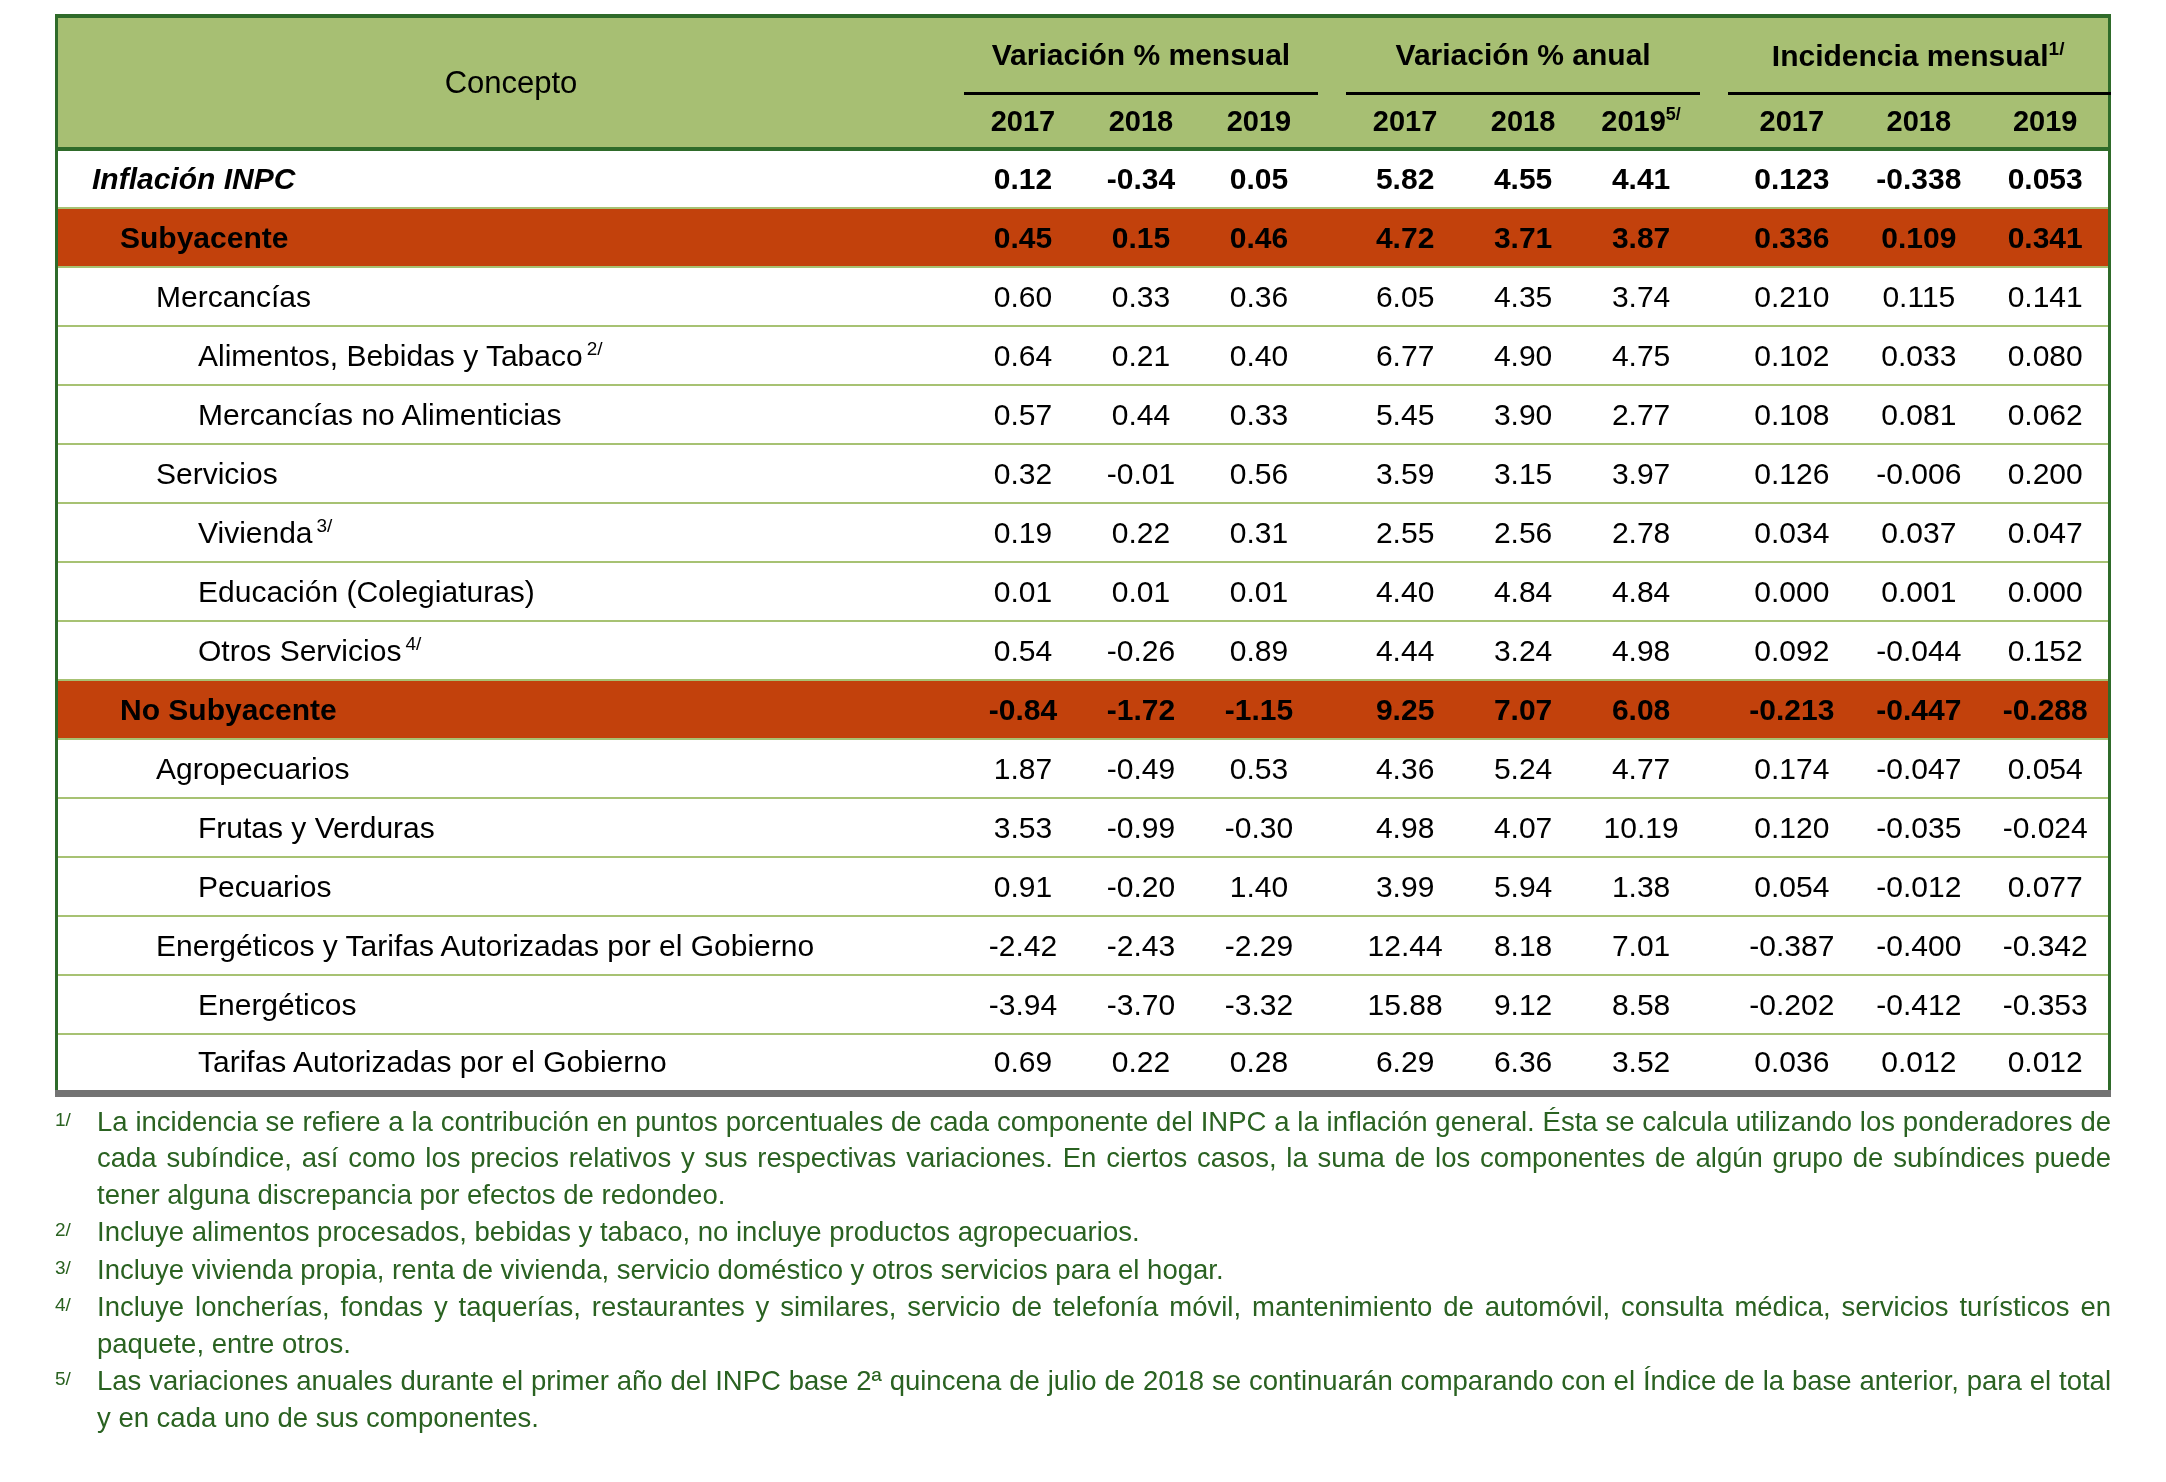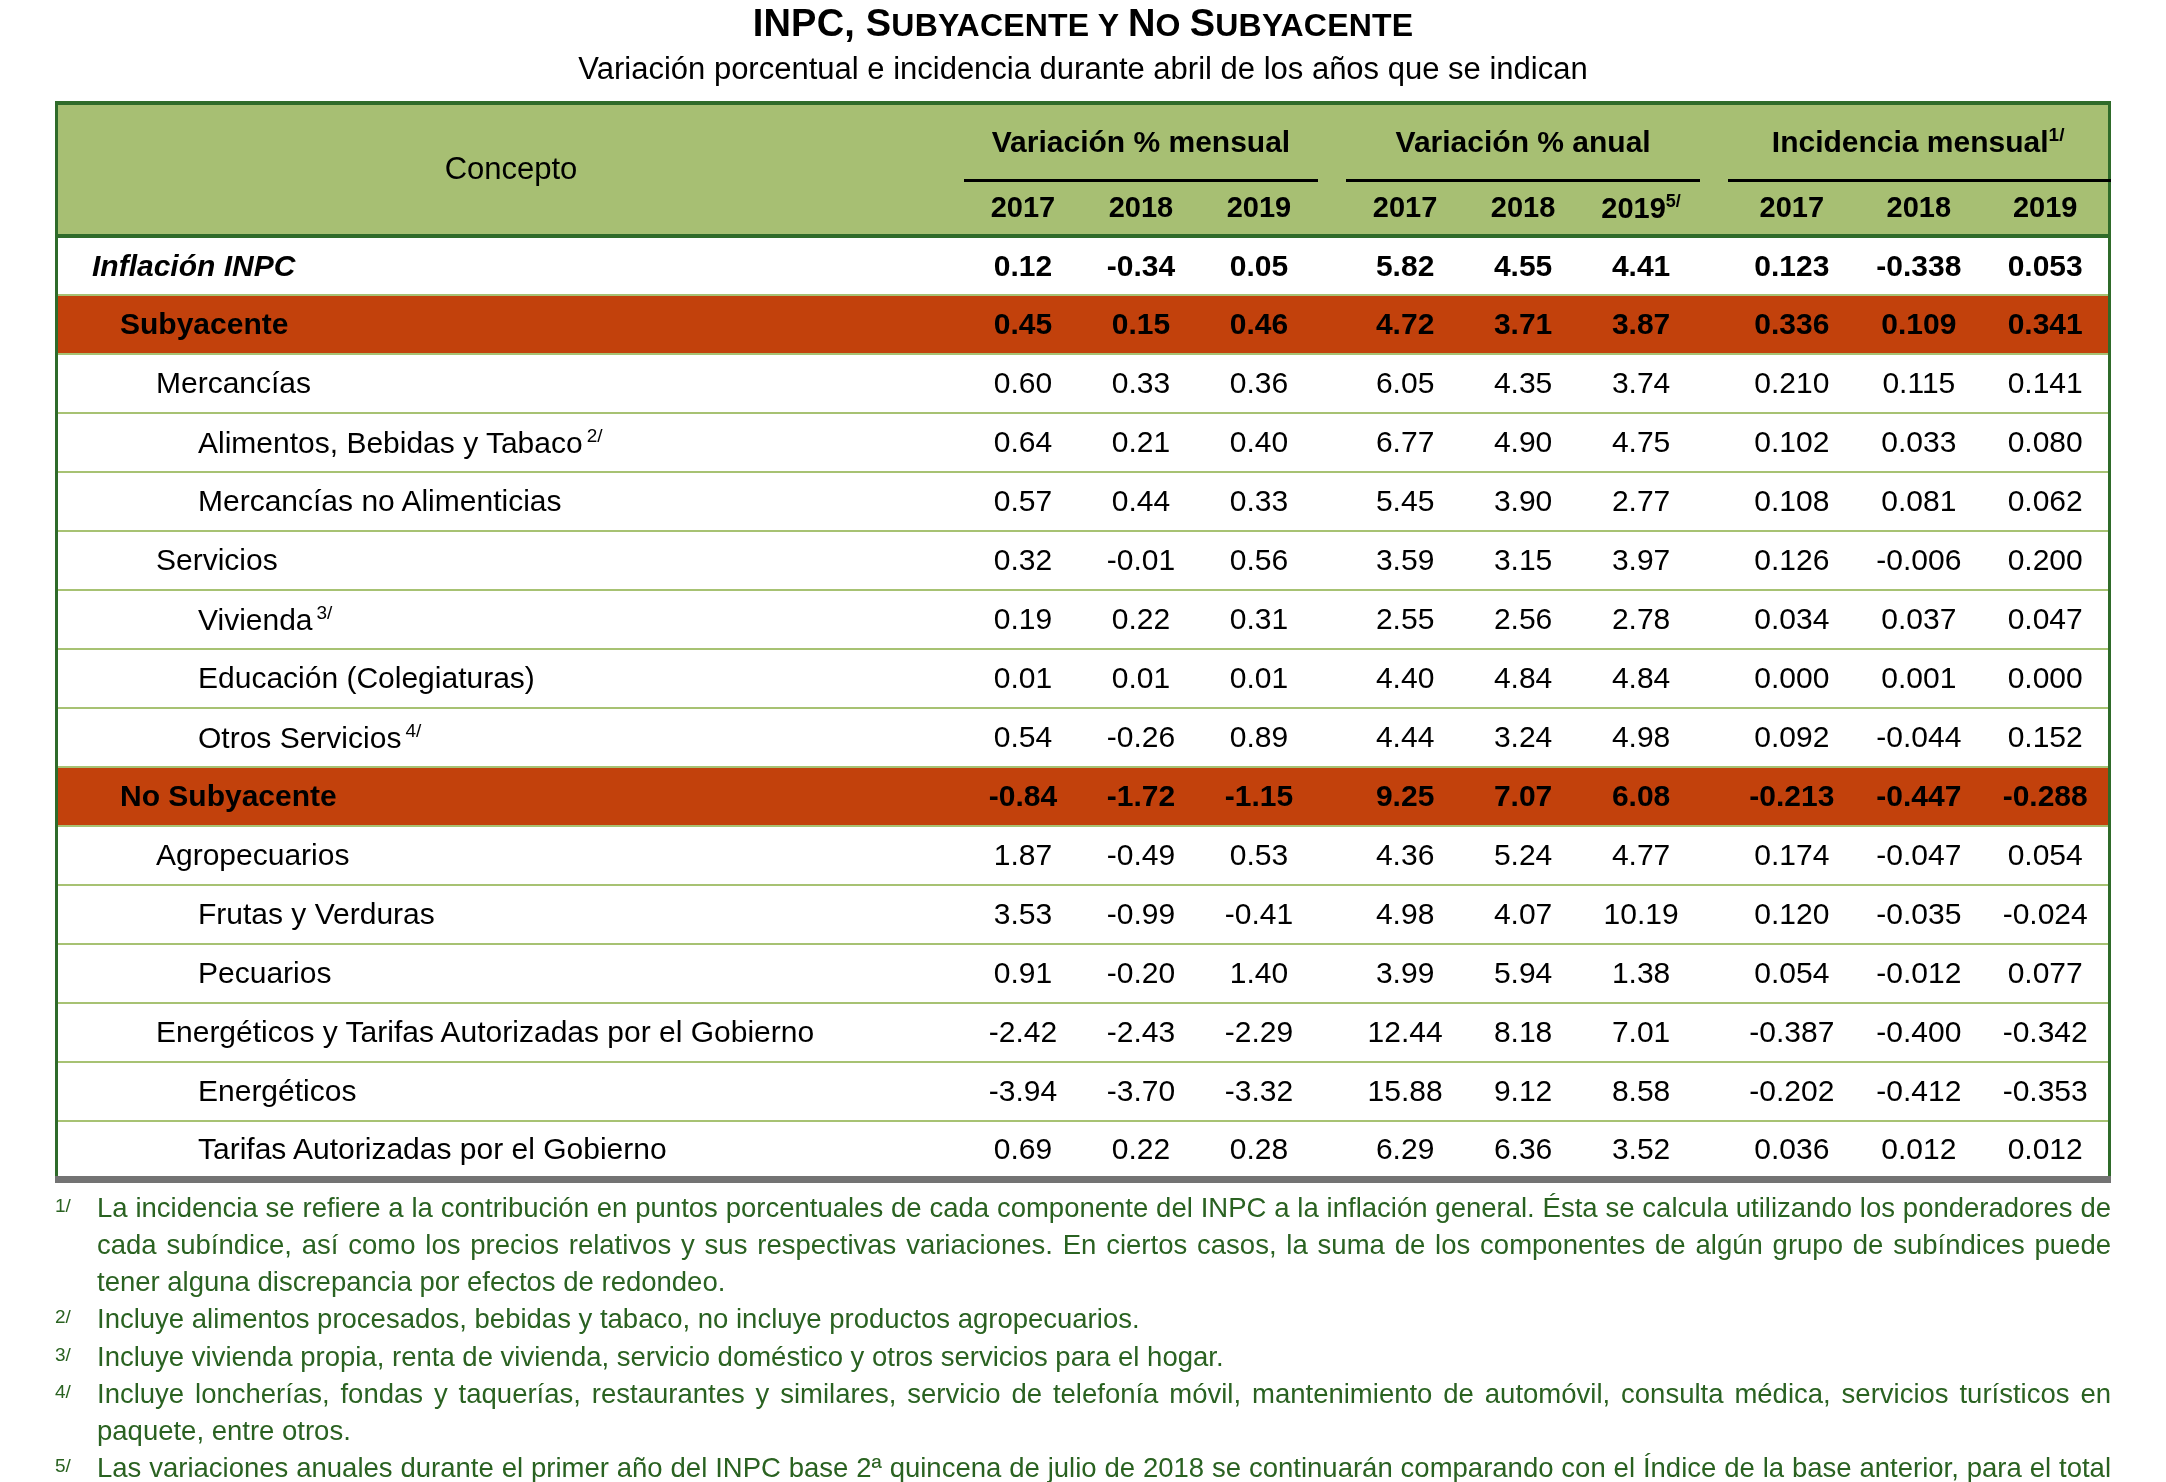--- a/index.html
+++ b/index.html
@@ -133,26 +133,20 @@
     flex: 1 1 auto;
     text-align: justify;
   }
   .note-body.nojust { text-align: left; }
 </style>
 </head>
 <body>
 
 <div class="page">
 
-  <div class="title-block">
-    <div class="main-title">
-      <span>INPC, </span><span>S</span><span class="sc">UBYACENTE</span><span class="sc"> Y </span><span>N</span><span class="sc">O </span><span>S</span><span class="sc">UBYACENTE</span>
-    </div>
-    <div class="sub-title">Variación porcentual e incidencia durante abril de los años que se indican</div>
-  </div>
 
   <div class="tbl-wrap">
     <table class="inpc">
       <colgroup>
         <col class="c-concept">
         <col class="c-num">
           <col class="c-num">
           <col class="c-num">
         <col class="c-gap">
         <col class="c-num">
@@ -338,21 +332,21 @@
             <td class="num">4.77</td>
             <td></td>
             <td class="num">0.174</td>
             <td class="num">-0.047</td>
             <td class="num">0.054</td>
           </tr>
           <tr class="">
             <td class="lbl ind3"><span>Frutas y Verduras</span></td>
             <td class="num">3.53</td>
             <td class="num">-0.99</td>
-            <td class="num">-0.41</td>
+            <td class="num">-0.30</td>
             <td></td>
             <td class="num">4.98</td>
             <td class="num">4.07</td>
             <td class="num">10.19</td>
             <td></td>
             <td class="num">0.120</td>
             <td class="num">-0.035</td>
             <td class="num">-0.024</td>
           </tr>
           <tr class="">

